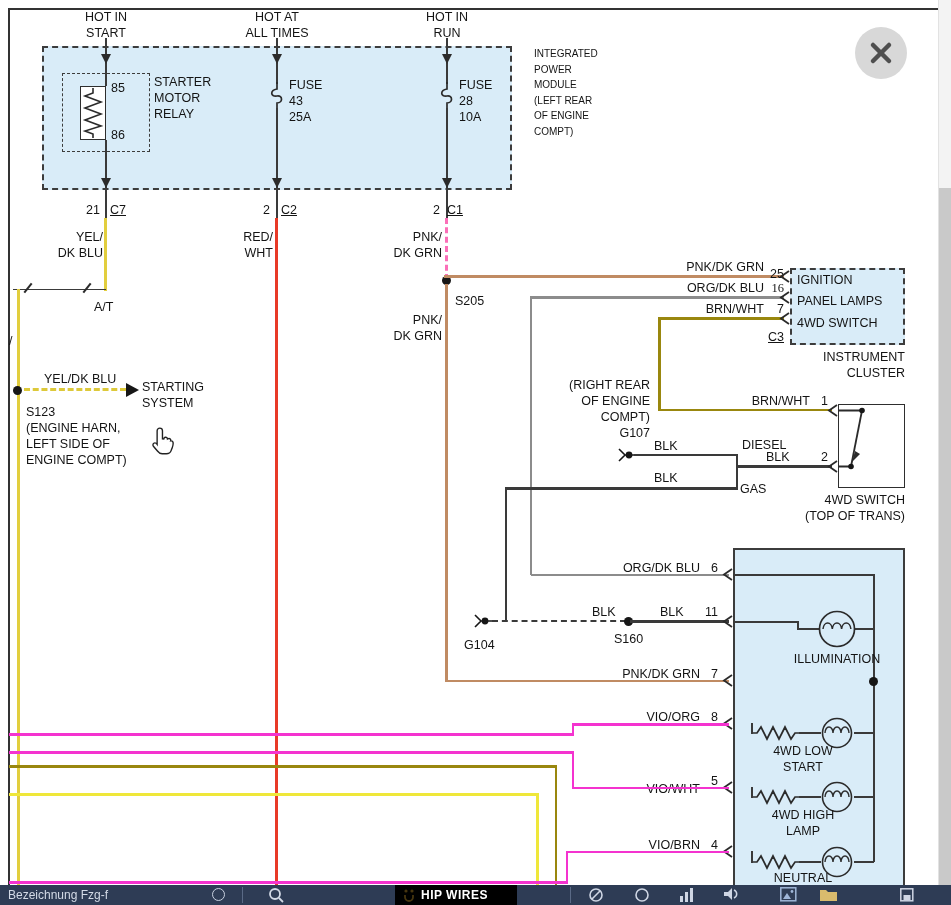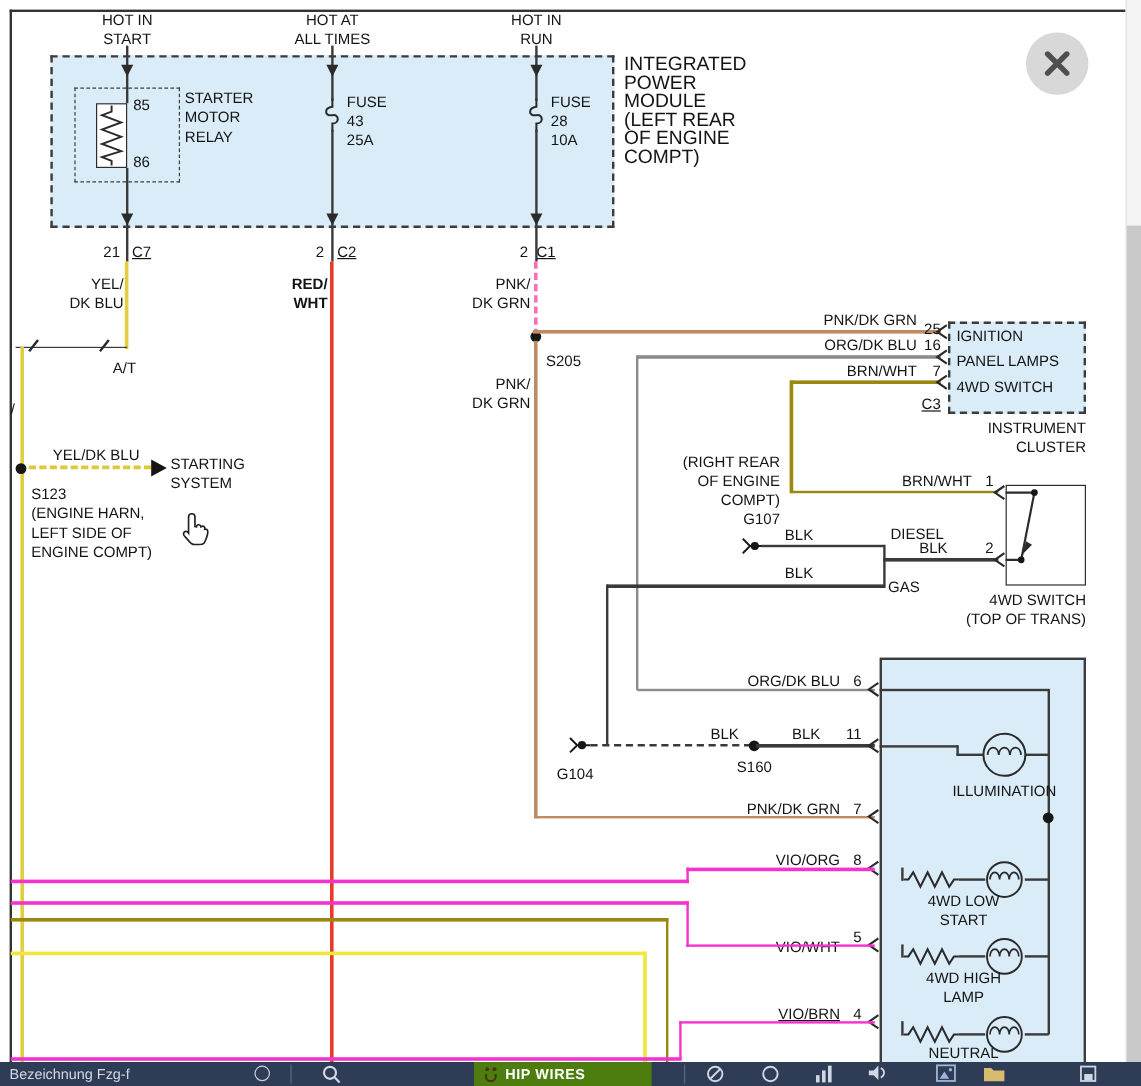--- a/index.html
+++ b/index.html
@@ -3,21 +3,21 @@
 <meta charset="utf-8">
 <style>
   * {margin:0; padding:0; box-sizing:border-box;}
   html,body {width:951px; height:905px;}
   body {position:relative; overflow:hidden; background:#fff; font-family:"Liberation Sans",sans-serif;}
   .abs {position:absolute;}
   .t {position:absolute; font-size:12.5px; line-height:16px; color:#141414; white-space:pre-line;}
   .tr {text-align:right;}
   .tc {text-align:center;}
   .u {text-decoration:underline;}
-  .sm {font-size:16px; line-height:15.5px;}
+  .sm {font-size:10px; line-height:15.5px;margin-left:14px;}
   .wire {position:absolute;}
   .yel {background:#e2ce3e;}
   .yel2 {background:#efe73a;}
   .red {background:#e83a28;}
   .tan {background:#c08b63;}
   .gray {background:#8c8c8c;}
   .olv {background:#99870e;}
   .mag {background:#f433cf;}
   .blk {background:#3a3a3a;}
   .ydash {border-top:3px dashed #ddc93a; background:none; height:0;}
@@ -32,21 +32,21 @@
   .arrrt {position:absolute; width:0; height:0; border-top:7px solid transparent; border-bottom:7px solid transparent; border-left:13px solid #161616;}
   .tick {position:absolute; width:2px; height:12px; background:#2b2b2b; transform:rotate(38deg);}
   svg.abs {overflow:visible;}
   #closebtn {position:absolute; left:855px; top:27px; width:52px; height:52px; border-radius:50%; background:#d8d8d8; cursor:pointer;}
   #scrolltrack {position:absolute; left:938px; top:0; width:13px; height:885px; background:#f3f3f3; border-left:1px solid #e2e2e2;}
   #scrollthumb {position:absolute; left:0; top:188px; width:13px; height:697px; background:#c9c9c9;}
   #taskbar {position:absolute; left:0; top:885px; width:951px; height:20px; background:#2e3c55;}
   #taskbar .txt {position:absolute; font-size:12px; color:#d3dae6; top:3px; white-space:nowrap;}
   .tbsep {position:absolute; top:2px; width:1px; height:16px; background:#5a6a86;}
   .tbcirc {position:absolute; top:3px; width:13px; height:13px; border:1.6px solid #c8d0df; border-radius:50%;}
-  #appbtn {position:absolute; left:395px; top:0; width:148px; height:20px; background:#4d7c0f; cursor:pointer;}
+  #appbtn {position:absolute; left:395px; top:0; width:122px; height:20px; background:#000000; cursor:pointer;}
   #appbtn .lbl {position:absolute; left:26px; top:0; line-height:20px; font-size:12px; font-weight:bold; color:#fff; letter-spacing:.5px; white-space:nowrap;}
   .bar3 {position:absolute; top:3px; width:14px; height:14px;}
 </style>
 </head>
 <body>
 
 <div class="abs" style="left:8px; top:8px; width:930px; height:1.5px; background:#333;"></div>
 <div class="abs" style="left:8px; top:8px; width:1.5px; height:877px; background:#333;"></div>
 
 <div class="box bd" style="left:42px; top:46px; width:470px; height:144px;"></div>
@@ -109,21 +109,21 @@
 <div class="wire blk" style="left:445.5px; top:190px; width:2px; height:28px;"></div>
 <div class="t tr" style="left:76px; top:202px; width:24px;">21</div>
 <div class="t u" style="left:110px; top:202px;">C7</div>
 <div class="t tr" style="left:254px; top:202px; width:16px;">2</div>
 <div class="t u" style="left:281px; top:202px;">C2</div>
 <div class="t tr" style="left:424px; top:202px; width:16px;">2</div>
 <div class="t u" style="left:447px; top:202px;">C1</div>
 
 <div class="t tr" style="left:55px; top:229px; width:48px;">YEL/
 DK BLU</div>
-<div class="t tr" style="left:227px; top:229px; width:46px;font-weight:bold;">RED/
+<div class="t tr" style="left:227px; top:229px; width:46px;">RED/
 WHT</div>
 <div class="t tr" style="left:390px; top:229px; width:52px;">PNK/
 DK GRN</div>
 <div class="t tr" style="left:390px; top:312px; width:52px;">PNK/
 DK GRN</div>
 
 <div class="wire yel" style="left:104px; top:218px; width:3px; height:73px;"></div>
 <div class="wire blk" style="left:13px; top:288.5px; width:93px; height:1.6px;"></div>
 <div class="tick" style="left:27px; top:282px;"></div>
 <div class="tick" style="left:86px; top:282px;"></div>
@@ -159,21 +159,21 @@
 <div class="wire gray" style="left:529.75px; top:296px; width:2.5px; height:279px;"></div>
 <div class="wire gray" style="left:531px; top:573.75px; width:198px; height:2.5px;"></div>
 
 <div class="wire olv" style="left:659px; top:317px; width:125px; height:2.5px;"></div>
 <div class="wire olv" style="left:658px; top:317px; width:2.5px; height:94px;"></div>
 <div class="wire olv" style="left:659px; top:408.75px; width:173px; height:2.5px;"></div>
 
 <div class="t tr" style="left:664px; top:259px; width:100px;">PNK/DK GRN</div>
 <div class="t tr" style="left:766px; top:266px; width:18px;">25</div>
 <div class="t tr" style="left:664px; top:280px; width:100px;">ORG/DK BLU</div>
-<div class="t tr" style="left:766px; top:280px; width:18px;">16</div>
+<div class="t tr" style="left:766px; top:280px; width:18px;font-family:Liberation Serif, serif;">16</div>
 <div class="t tr" style="left:664px; top:301px; width:100px;">BRN/WHT</div>
 <div class="t tr" style="left:766px; top:301px; width:18px;">7</div>
 <div class="t u tr" style="left:764px; top:329px; width:20px;text-decoration:underline;">C3</div>
 <svg class="abs" style="left:779px; top:270px;" width="11" height="13">
     <path d="M10 1 L2 6.5 L10 12" fill="none" stroke="#2b2b2b" stroke-width="1.8"></path>
   </svg>
 <svg class="abs" style="left:779px; top:291px;" width="11" height="13">
     <path d="M10 1 L2 6.5 L10 12" fill="none" stroke="#2b2b2b" stroke-width="1.8"></path>
   </svg>
 <svg class="abs" style="left:779px; top:312px;" width="11" height="13">
@@ -237,21 +237,21 @@
 <div class="t" style="left:464px; top:637px;">G104</div>
 
 <div class="t tr" style="left:600px; top:560px; width:100px;">ORG/DK BLU</div>
 <div class="t tr" style="left:704px; top:560px; width:14px;">6</div>
 <div class="t tr" style="left:596px; top:666px; width:104px;">PNK/DK GRN</div>
 <div class="t tr" style="left:704px; top:666px; width:14px;">7</div>
 <div class="t tr" style="left:630px; top:709px; width:70px;">VIO/ORG</div>
 <div class="t tr" style="left:704px; top:709px; width:14px;">8</div>
 <div class="t tr" style="left:630px; top:737px; width:70px;margin-top:44px;">VIO/WHT</div>
 <div class="t tr" style="left:704px; top:773px; width:14px;">5</div>
-<div class="t tr" style="left:630px; top:837px; width:70px;text-decoration:underline;">VIO/BRN</div>
+<div class="t tr" style="left:630px; top:837px; width:70px;">VIO/BRN</div>
 <div class="t tr" style="left:704px; top:837px; width:14px;">4</div>
 <svg class="abs" style="left:722px; top:568px;" width="11" height="13">
     <path d="M10 1 L2 6.5 L10 12" fill="none" stroke="#2b2b2b" stroke-width="1.8"></path>
   </svg>
 <svg class="abs" style="left:722px; top:615px;" width="11" height="13">
     <path d="M10 1 L2 6.5 L10 12" fill="none" stroke="#2b2b2b" stroke-width="1.8"></path>
   </svg>
 <svg class="abs" style="left:722px; top:674px;" width="11" height="13">
     <path d="M10 1 L2 6.5 L10 12" fill="none" stroke="#2b2b2b" stroke-width="1.8"></path>
   </svg>

